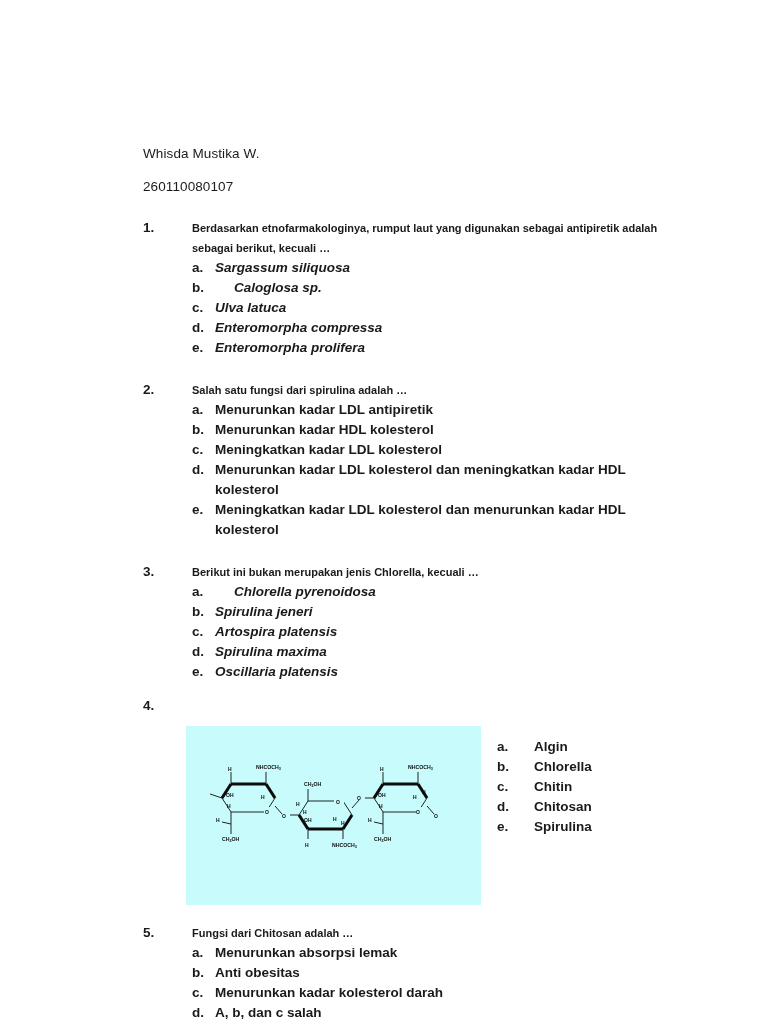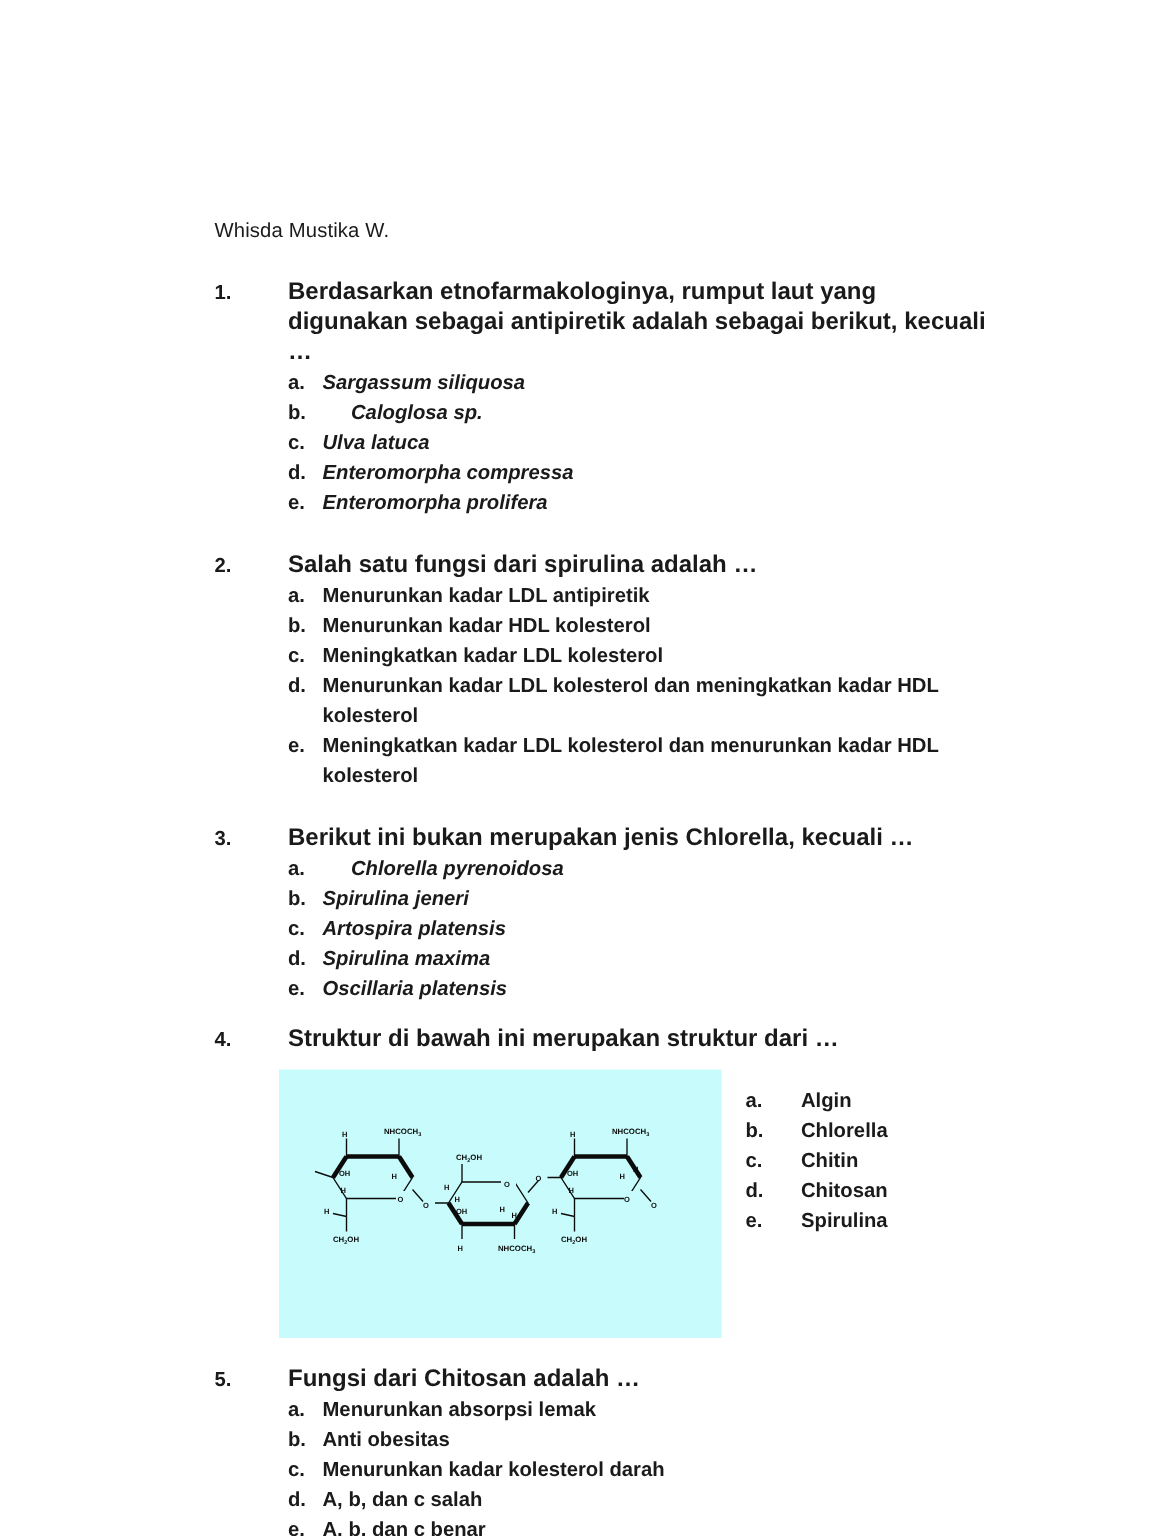--- a/index.html
+++ b/index.html
@@ -49,21 +49,21 @@
     align-items: flex-start;
   }
   .q-num {
     width: 49px;
     flex: 0 0 49px;
     font-size: 13.5px;
     line-height: 20px;
     font-weight: bold;
   }
   .q-text {
-    font-size: 16px;
+    font-size: 11px;
     line-height: 20px;
     font-weight: bold;
     max-width: 470px;
   }
 
   .opt-list {
     list-style: none;
     margin: 0;
     padding: 0;
     margin-left: 49px;
@@ -145,20 +145,21 @@
   .bond       { stroke: #0b0b0b; stroke-width: 0.9; fill: none; }
   .bond-bold  { stroke: #0b0b0b; stroke-width: 3.1; fill: none; stroke-linecap: butt; }
 </style>
 </head>
 <body>
 
 <div class="page">
   <div class="doc-body">
 
     <div class="author-line">Whisda Mustika W.</div>
+    <div class="id-line">260110080107</div>
 
     <div class="question-block">
       <div class="q-row">
         <div class="q-num">1.</div>
         <div class="q-text">Berdasarkan etnofarmakologinya, rumput laut yang digunakan sebagai antipiretik adalah sebagai berikut, kecuali …</div>
       </div>
       <ul class="opt-list">
         <li class="opt-row">
           <span class="opt-letter">a.</span>
           <span class="opt-text s-italic weight-regular">Sargassum siliquosa</span>
@@ -236,21 +237,20 @@
         <li class="opt-row">
           <span class="opt-letter">e.</span>
           <span class="opt-text s-italic weight-regular">Oscillaria platensis</span>
         </li>
       </ul>
     </div>
 
     <div class="question-block" style="margin-top:14px;">
       <div class="q-row">
         <div class="q-num">4.</div>
-        <div class="q-text">Struktur di bawah ini merupakan struktur dari …</div>
       </div>
 
       <div class="figure-wrap">
         <div class="figure-box">
           <svg viewBox="0 0 295 179" preserveAspectRatio="none">
 
             <path class="bond" d="M 36 72 L 45 58 L 80 58 L 89 72 L 80 86 L 45 86 Z"></path>
 
             <path class="bond-bold" d="M 45 58 L 80 58"></path>
             <path class="bond-bold" d="M 45 58 L 36 72"></path>

